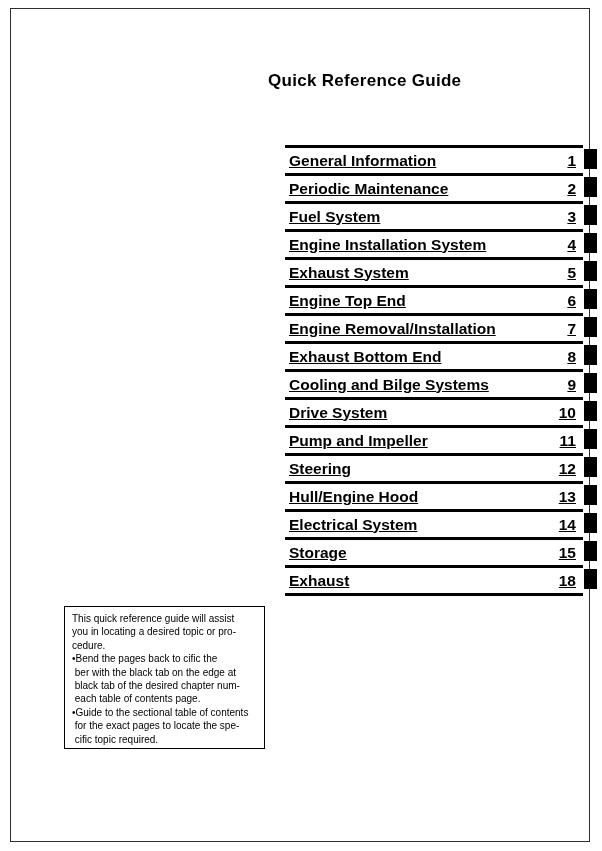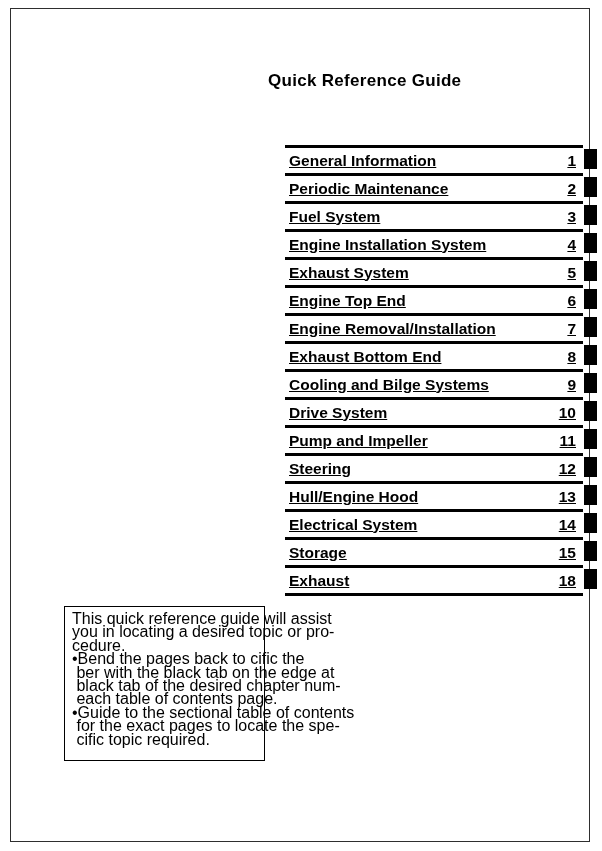--- a/index.html
+++ b/index.html
@@ -66,23 +66,23 @@
     width: 13px;
     height: 20px;
     background: #000;
   }
   .note-box {
     position: absolute;
     left: 64px;
     top: 606px;
     width: 201px;
     border: 1px solid #000;
-    padding: 5px 6px 14px 7px;
+    padding: 5px 6px 2px 7px;
     box-sizing: border-box;
-    font-size: 16px;
+    font-size: 10px;
     line-height: 13.4px;
   }
   .note-line {
     white-space: pre;
   }
 </style>
 </head>
 <body>
 
 <div class="page-frame"></div>

